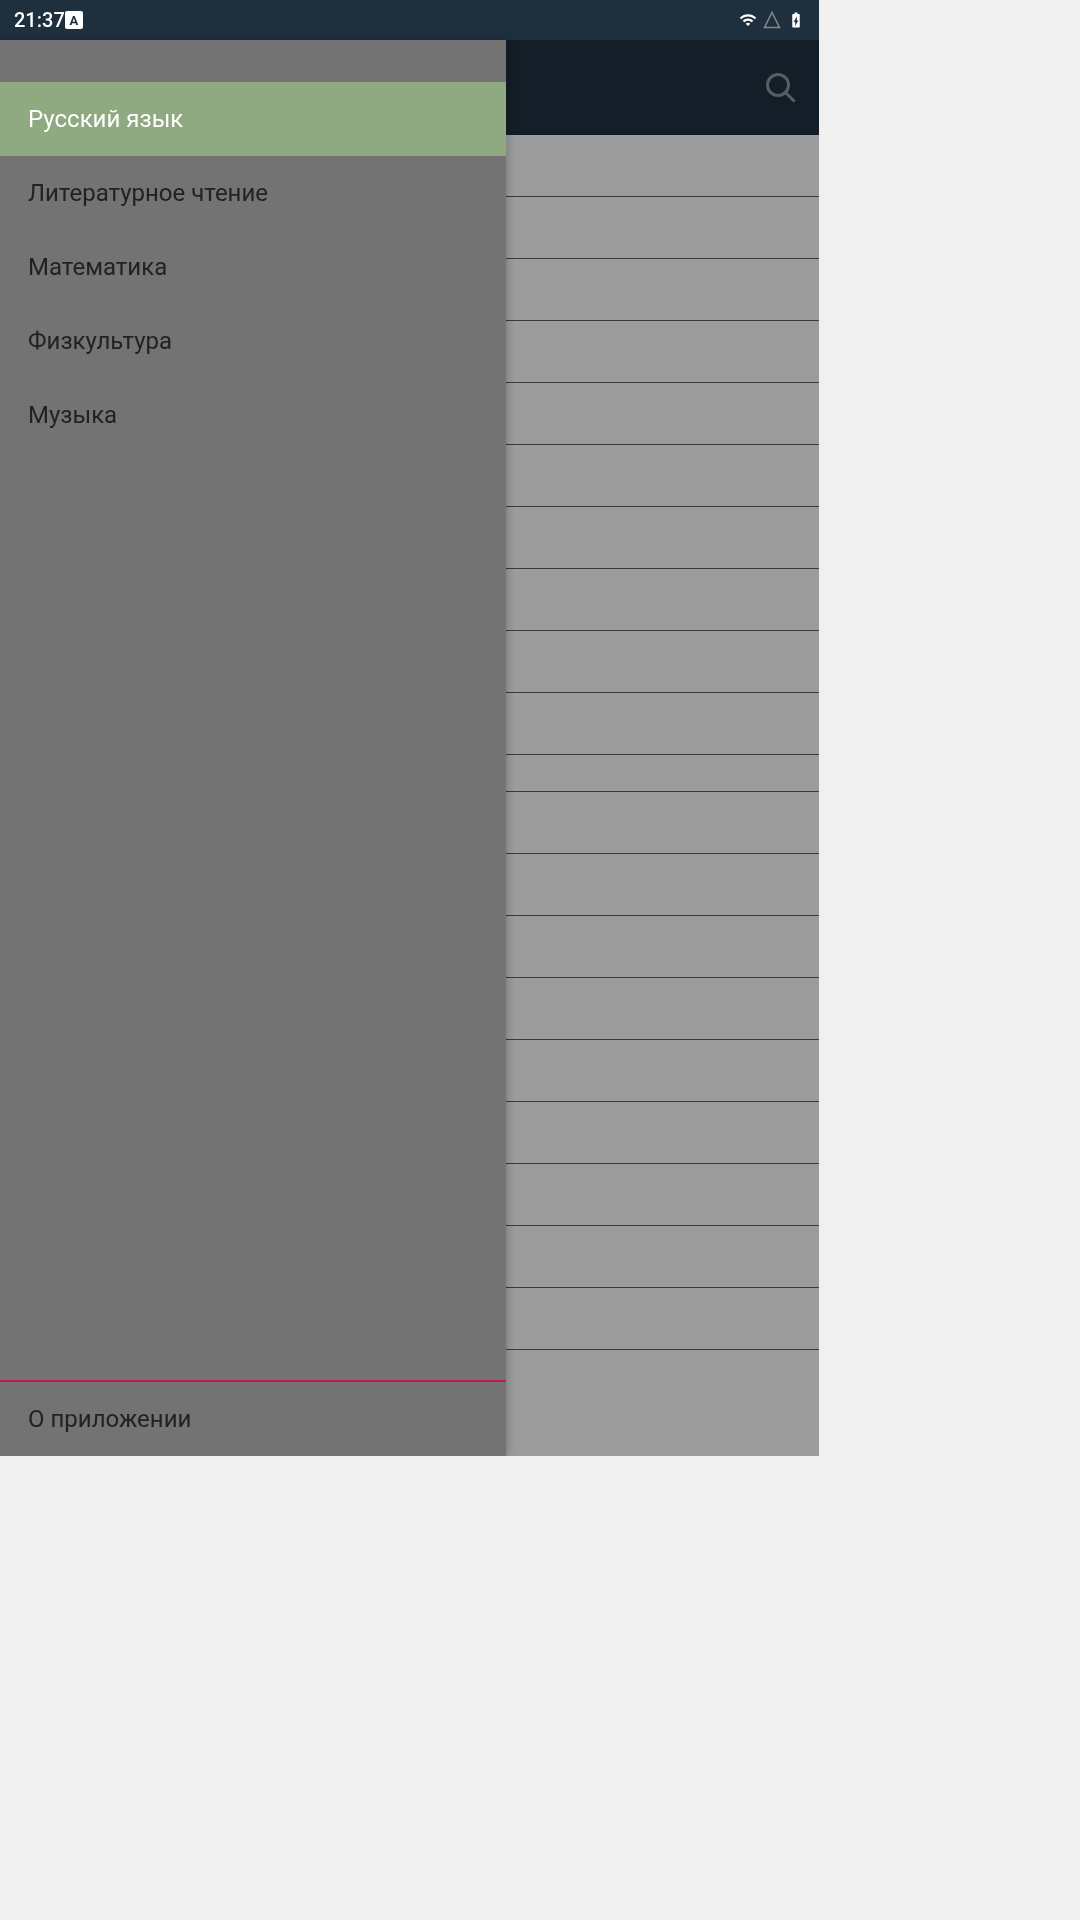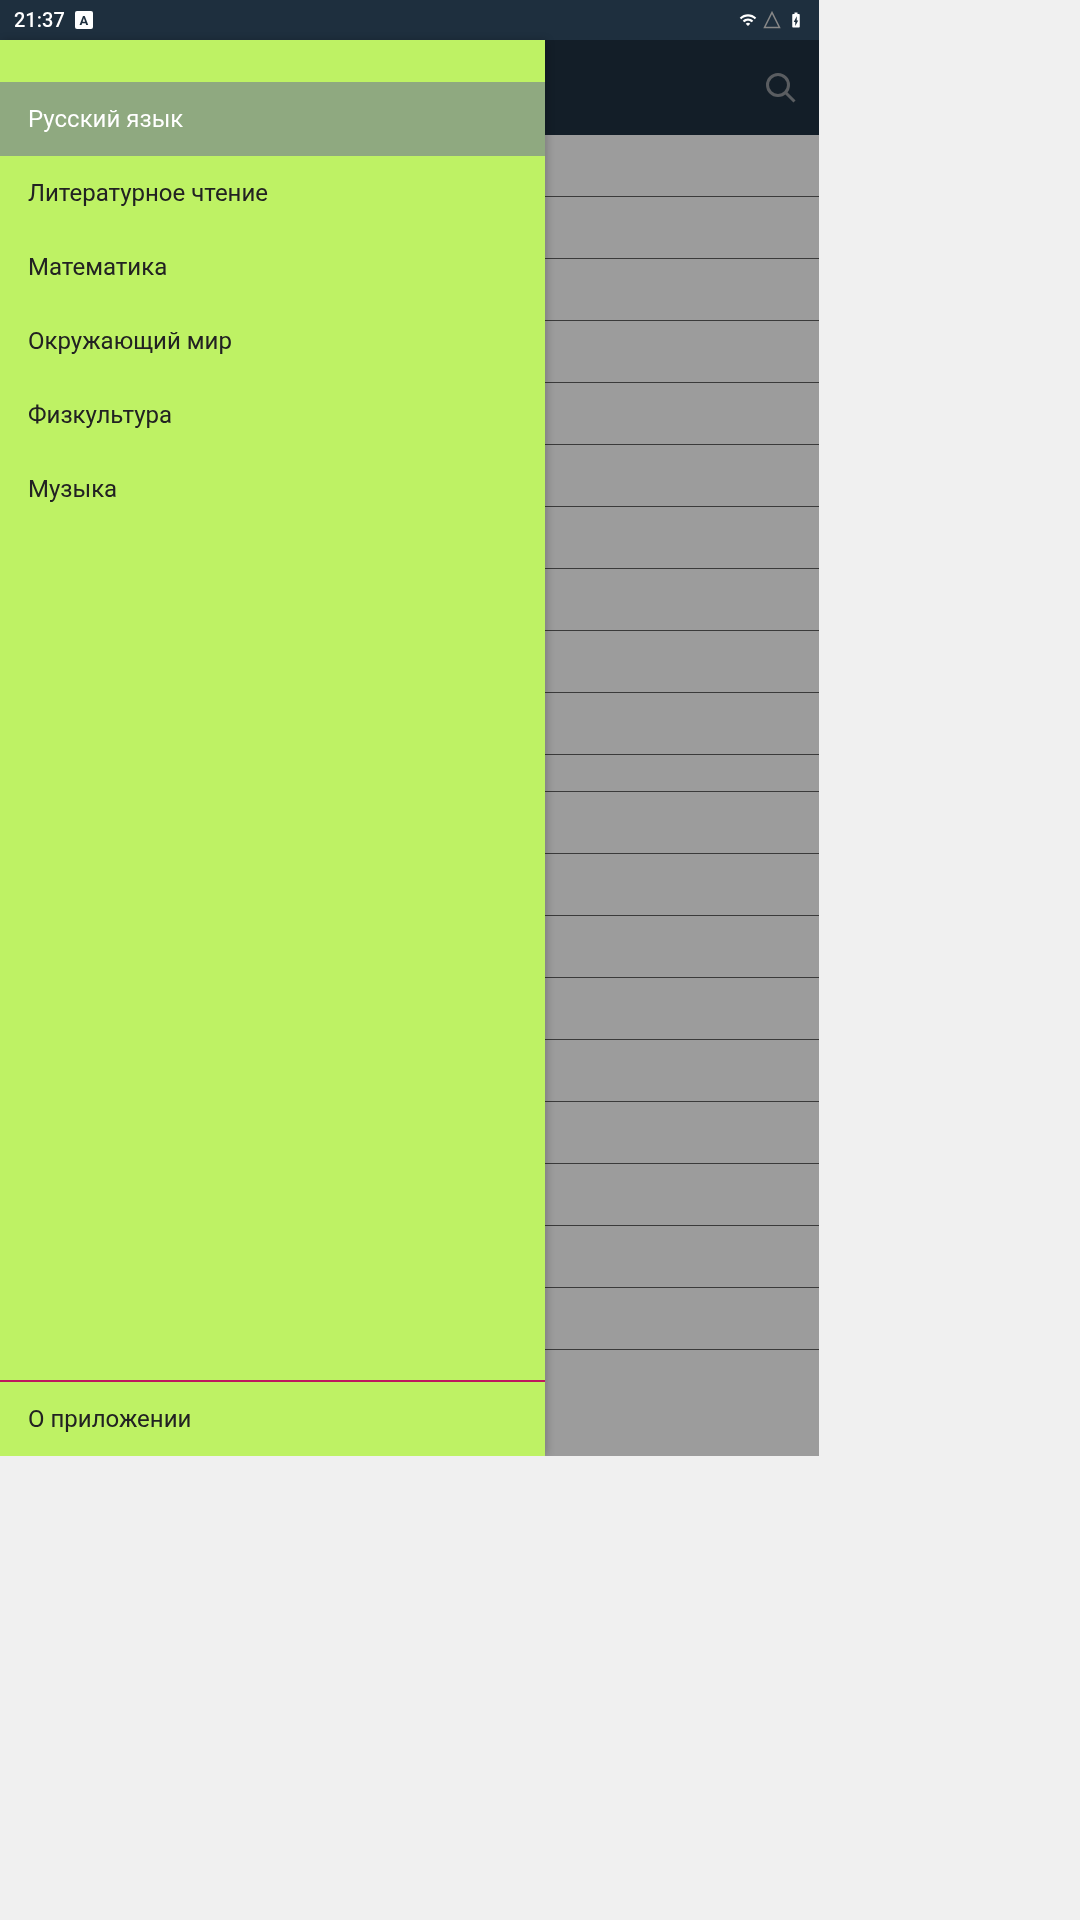--- a/index.html
+++ b/index.html
@@ -22,21 +22,20 @@
       display: flex;
       align-items: center;
       justify-content: space-between;
       padding: 0 14px;
       font-size: 20px;
       font-weight: 500;
     }
     .status-left {
       display: flex;
       align-items: center;
-      gap: 10px;
     }
     .status-right {
       display: flex;
       align-items: center;
       gap: 6px;
     }
     .status-icon {
       width: 18px;
       height: 18px;
       display: inline-block;
@@ -80,23 +79,23 @@
       left: 0;
       right: 0;
       bottom: 0;
       background: rgba(0,0,0,0.35);
       z-index: 10;
     }
     .drawer {
       position: absolute;
       top: 40px;
       left: 0;
-      width: 545px;
+      width: 506px;
       bottom: 0;
-      background: #bef264;
+      background: #737373;
       z-index: 20;
       display: flex;
       flex-direction: column;
       box-shadow: 2px 0 8px rgba(0,0,0,0.2);
     }
     .drawer-header-space {
       height: 42px;
     }
     .drawer-items {
       flex: 1;
@@ -182,18 +181,17 @@
 </div>
 
 <div class="scrim"></div>
 
 <div class="drawer">
   <div class="drawer-header-space"></div>
   <div class="drawer-items">
     <div class="drawer-item active">Русский язык</div>
     <div class="drawer-item">Литературное чтение</div>
     <div class="drawer-item">Математика</div>
-    <div class="drawer-item">Окружающий мир</div>
     <div class="drawer-item">Физкультура</div>
     <div class="drawer-item">Музыка</div>
   </div>
   <div class="drawer-footer">О приложении</div>
 </div>
 
 </body></html>

